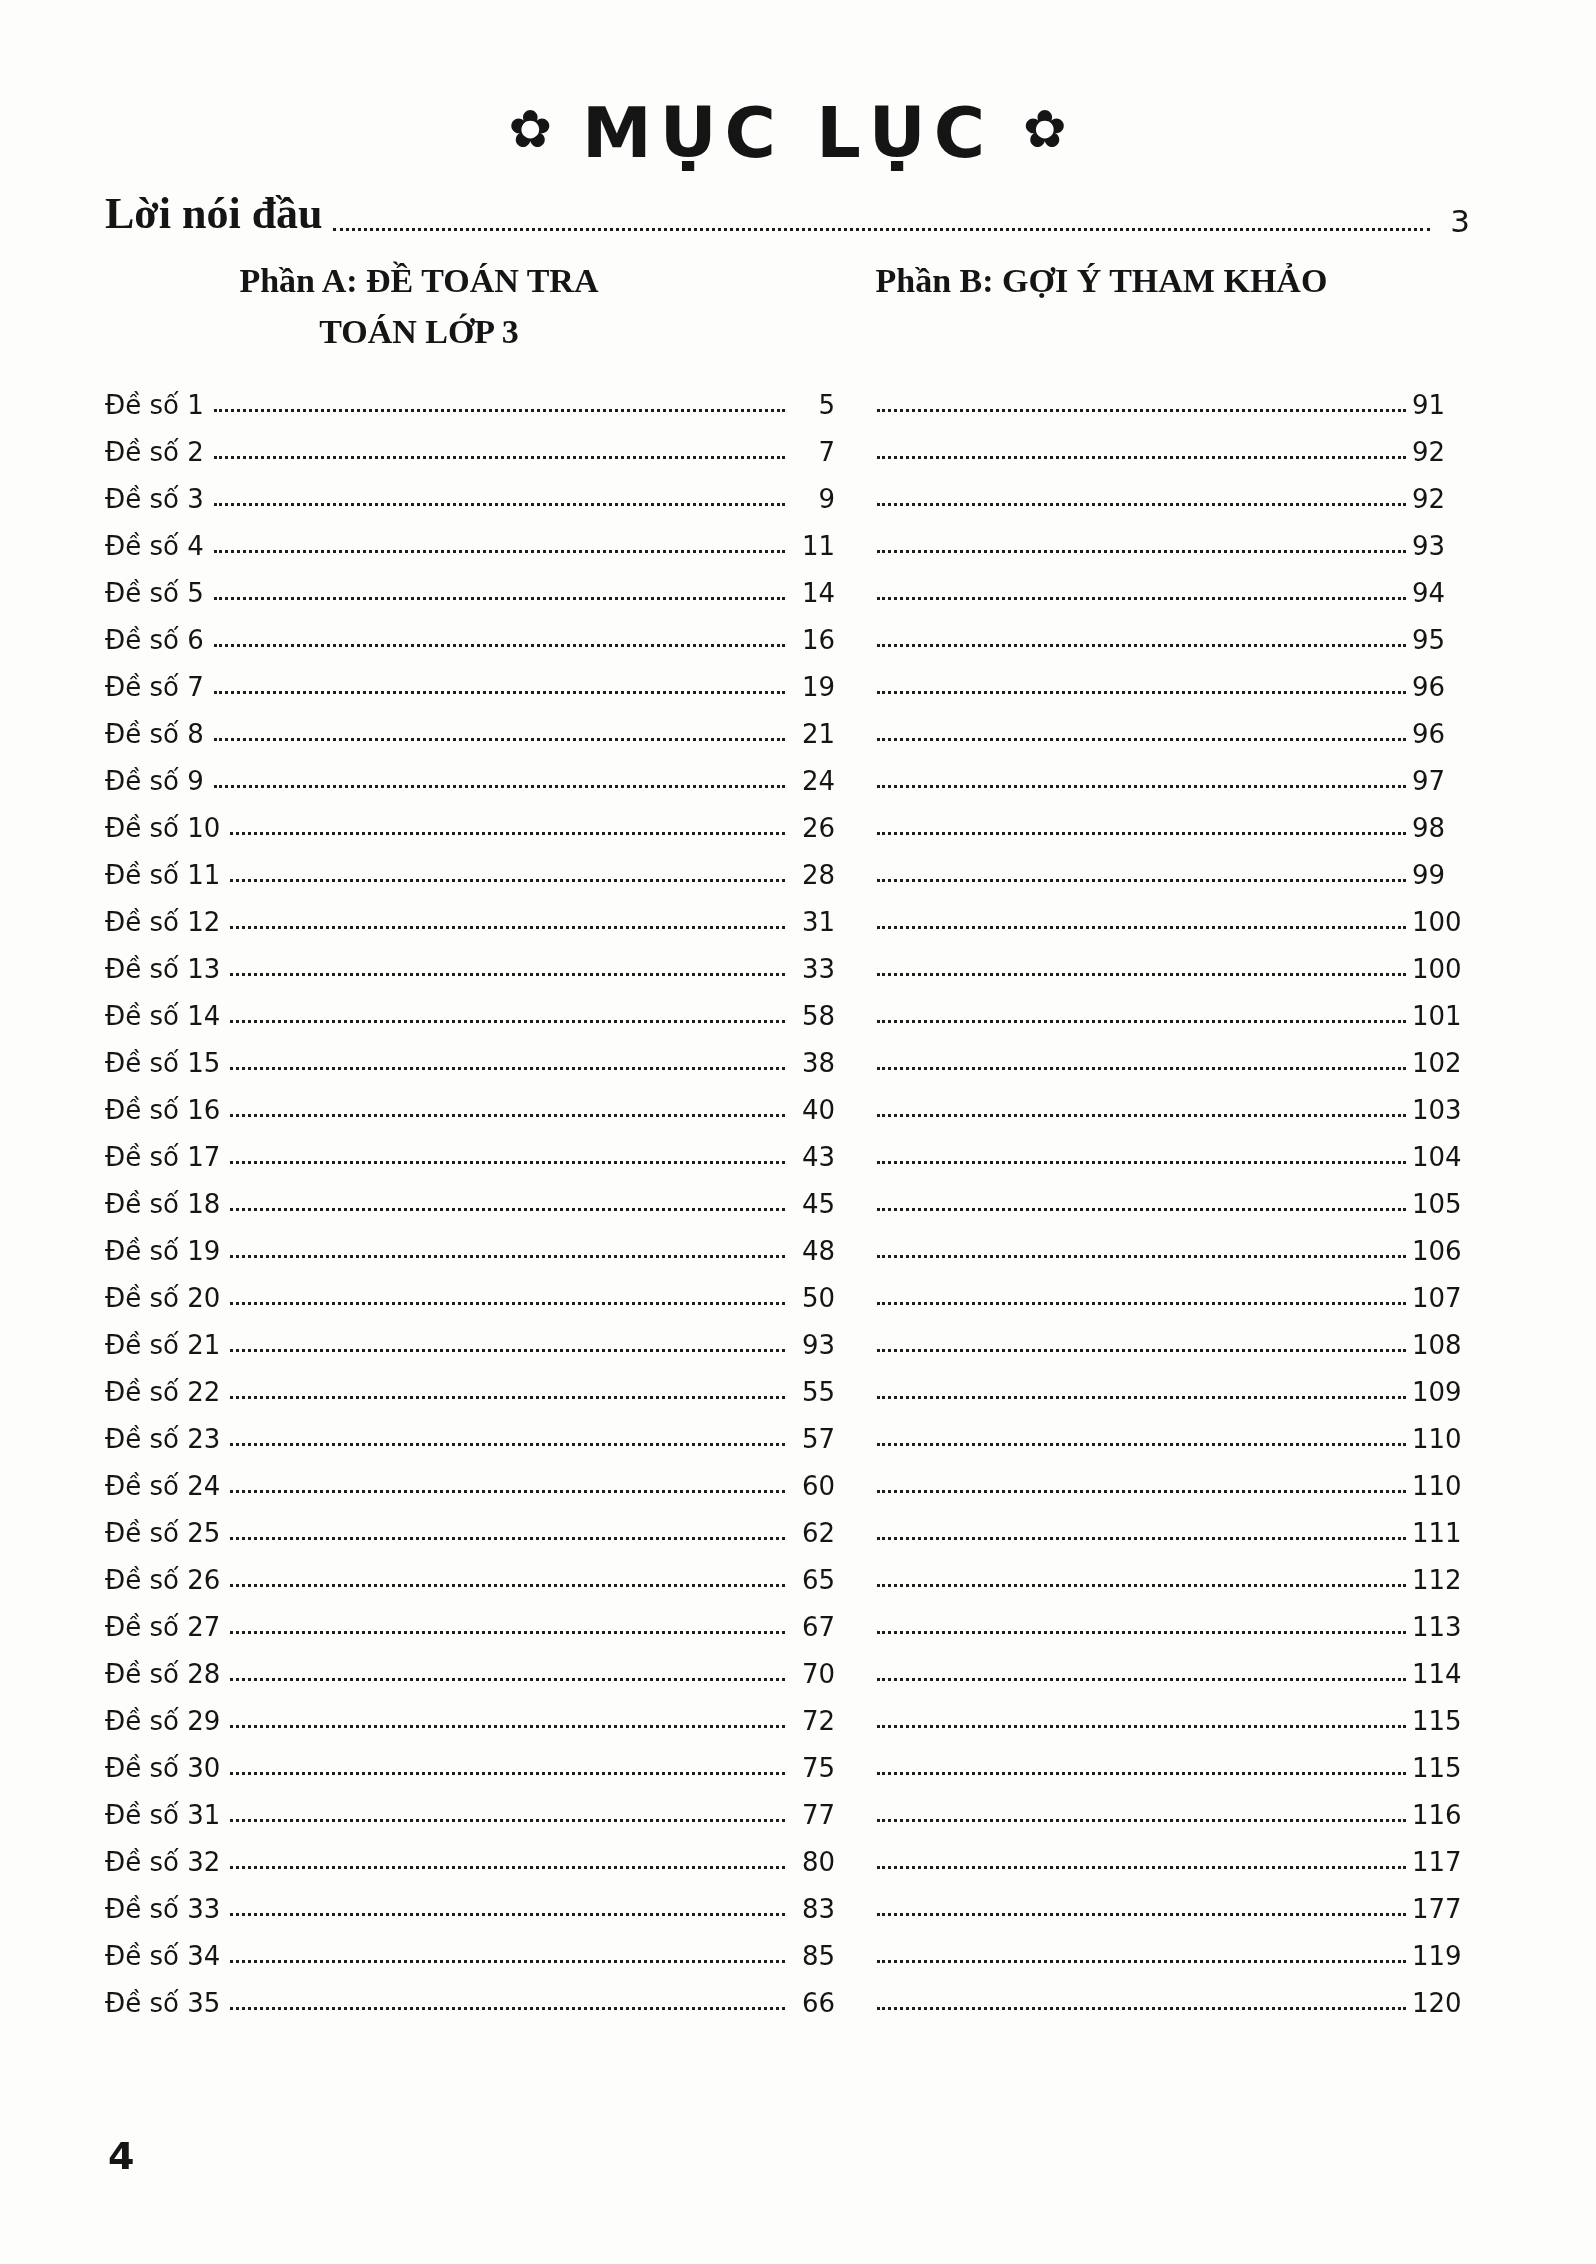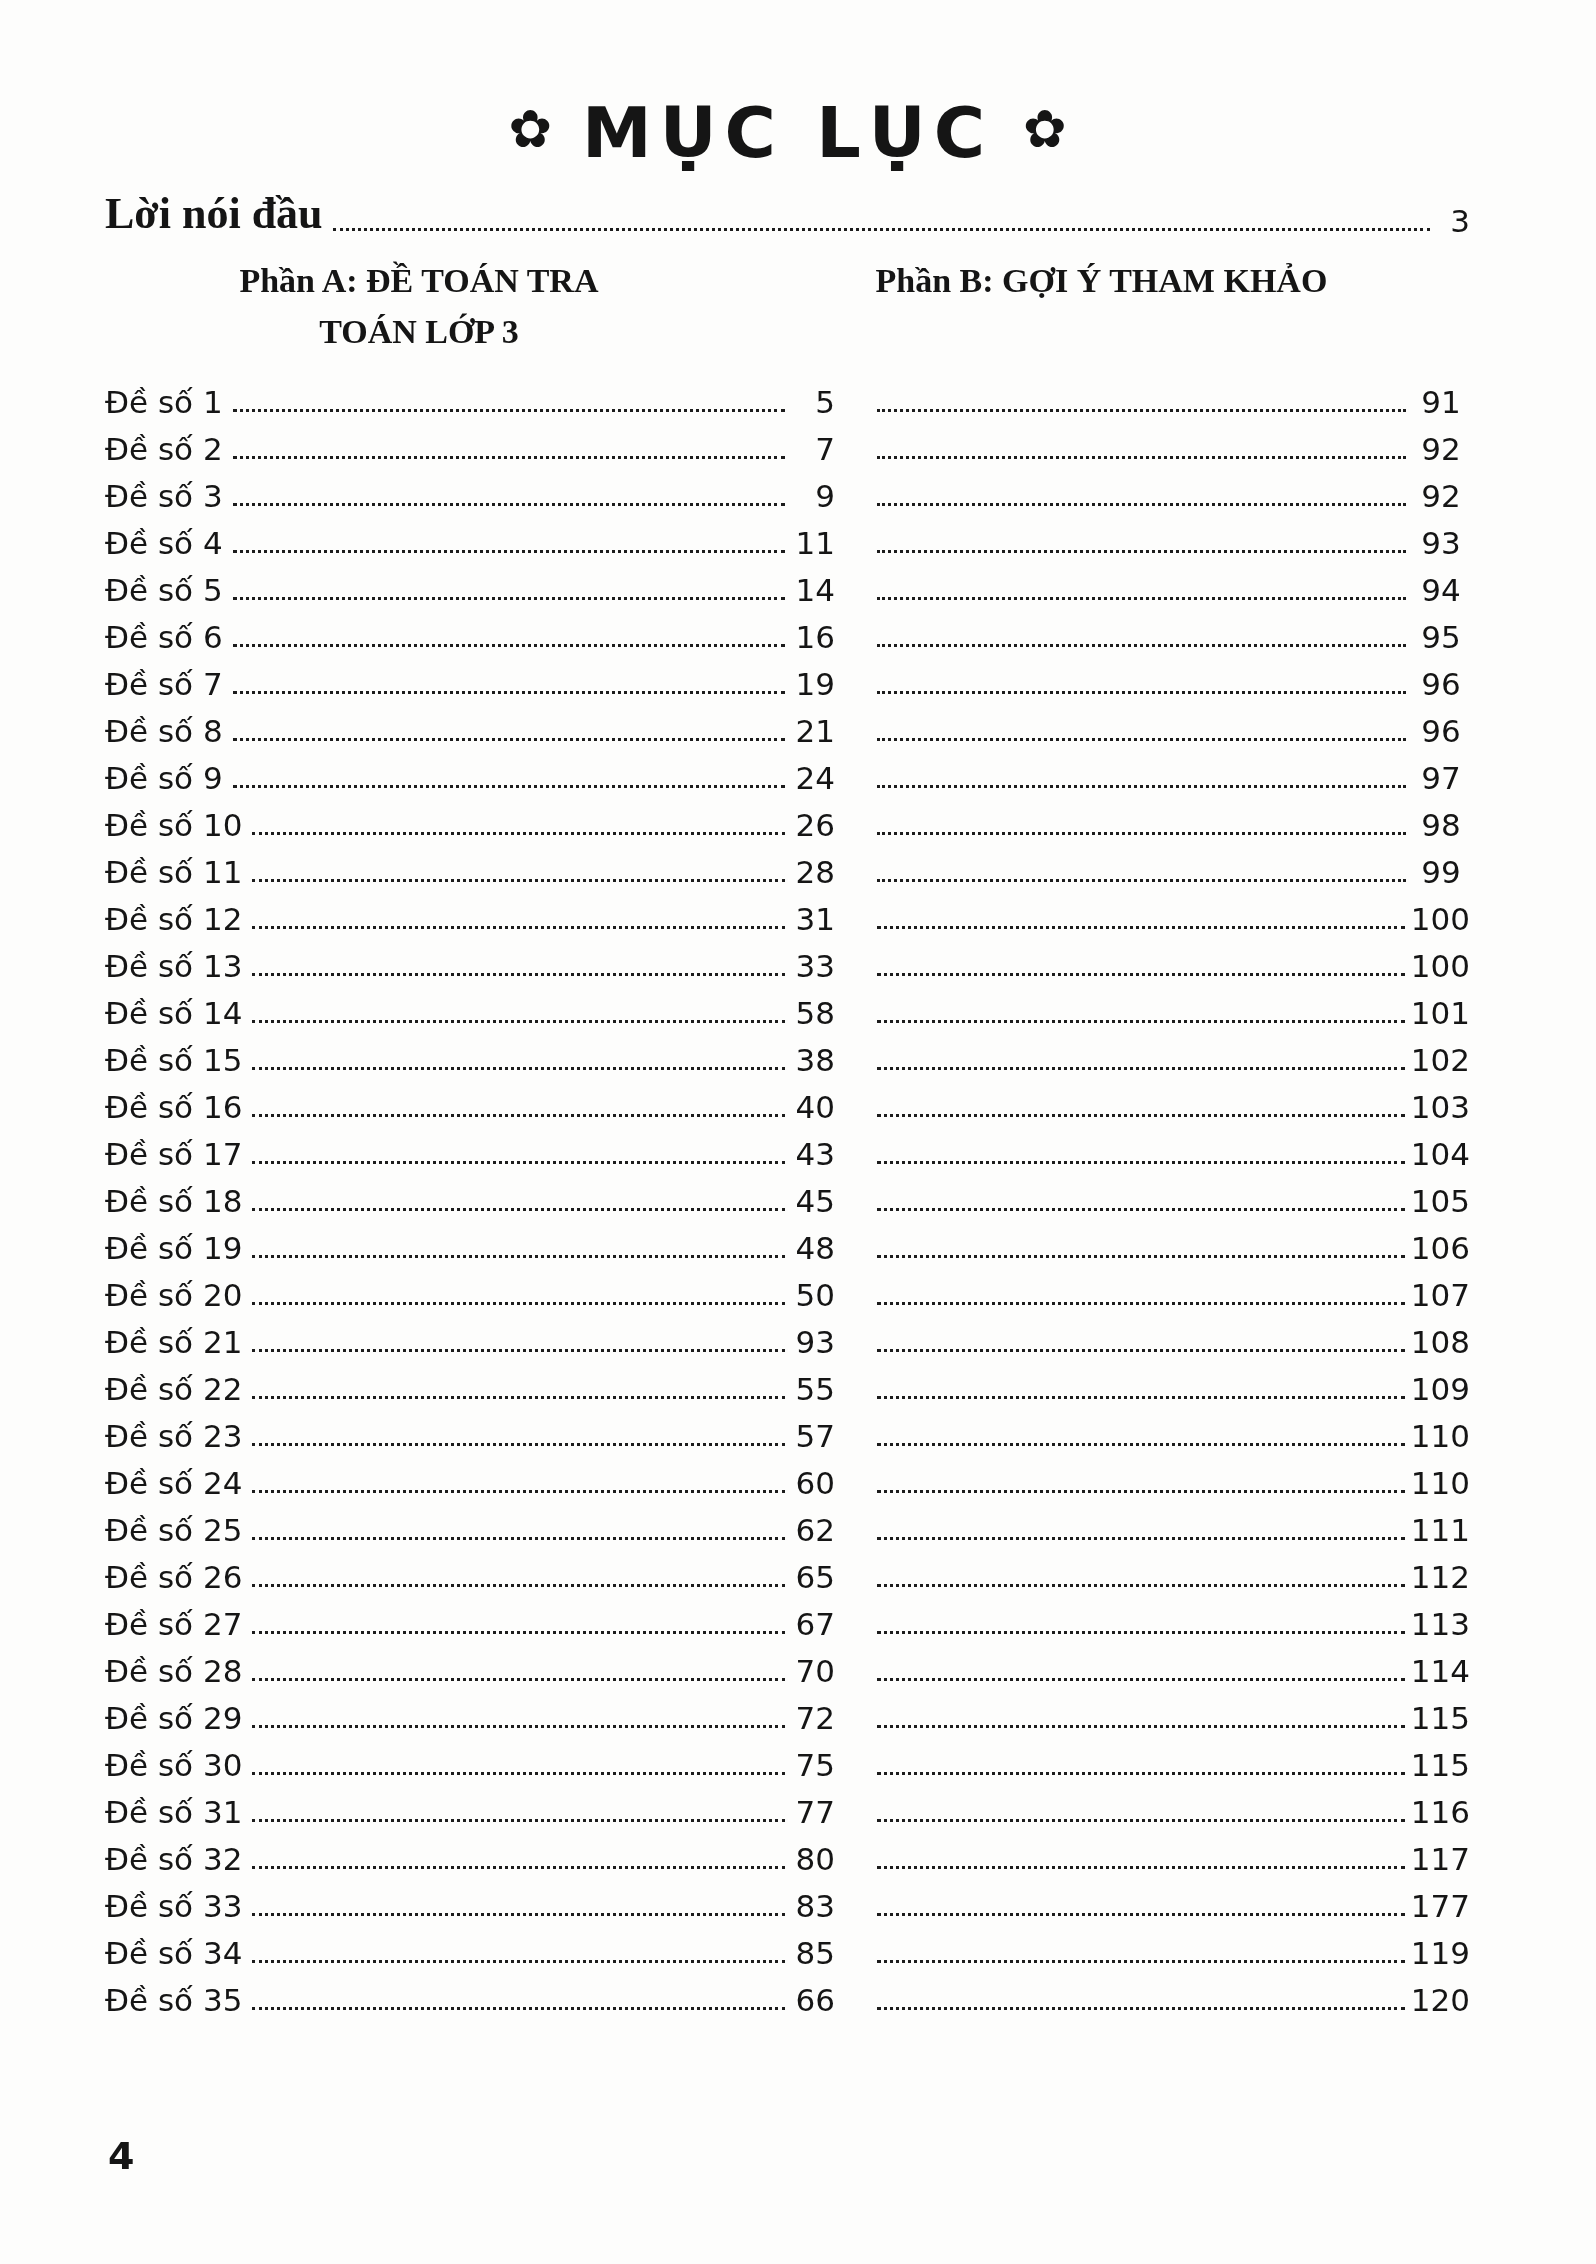--- a/index.html
+++ b/index.html
@@ -85,21 +85,21 @@
   }
 
   
   .toc {
     margin-top: 16px;
   }
   .toc-row {
     display: flex;
     align-items: flex-end;
     height: 47px;
-    font-size: 31px;
+    font-size: 26px;
     gap: 32px;
   }
   .seg-a {
     display: flex;
     align-items: flex-end;
     width: 730px;
     flex: 0 0 730px;
   }
   .seg-b {
     display: flex;
@@ -109,21 +109,21 @@
   .entry-label {
     white-space: nowrap;
   }
   .page-a {
     min-width: 44px;
     text-align: right;
     white-space: nowrap;
   }
   .page-b {
     min-width: 58px;
-    text-align: center;
+    text-align: left;
     white-space: nowrap;
   }
 
   
   .footer-page-number {
     position: absolute;
     left: 108px;
     bottom: 86px;
     font-size: 38px;
     font-weight: 700;

